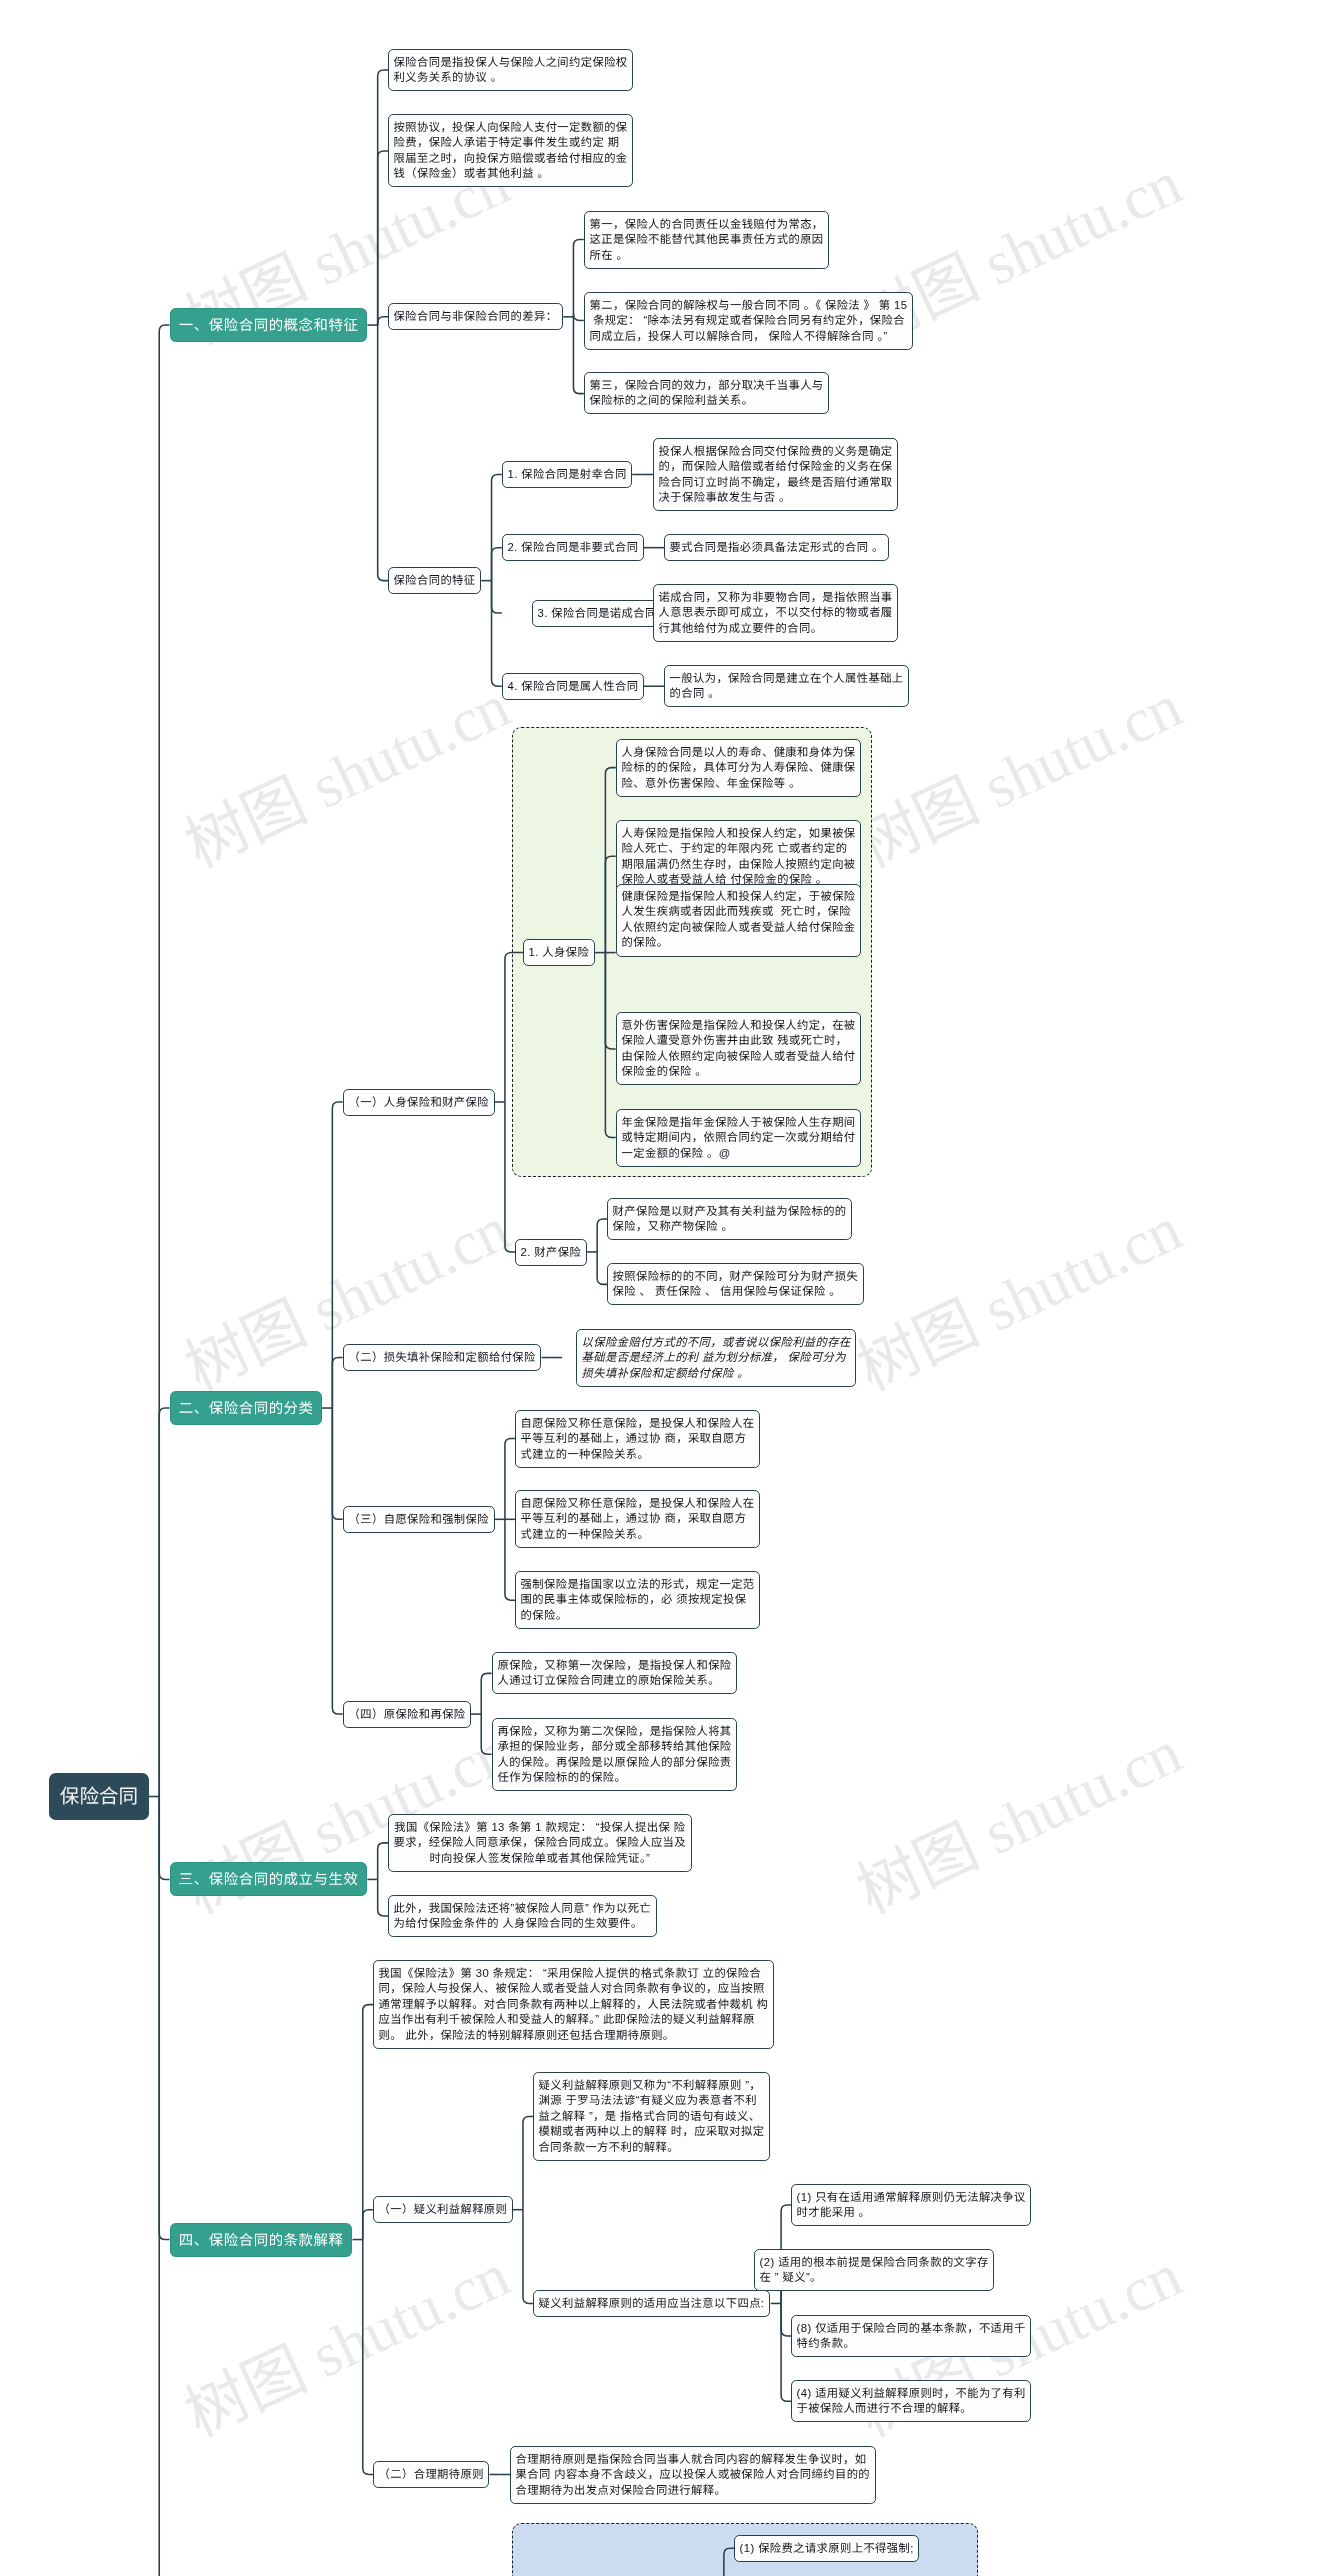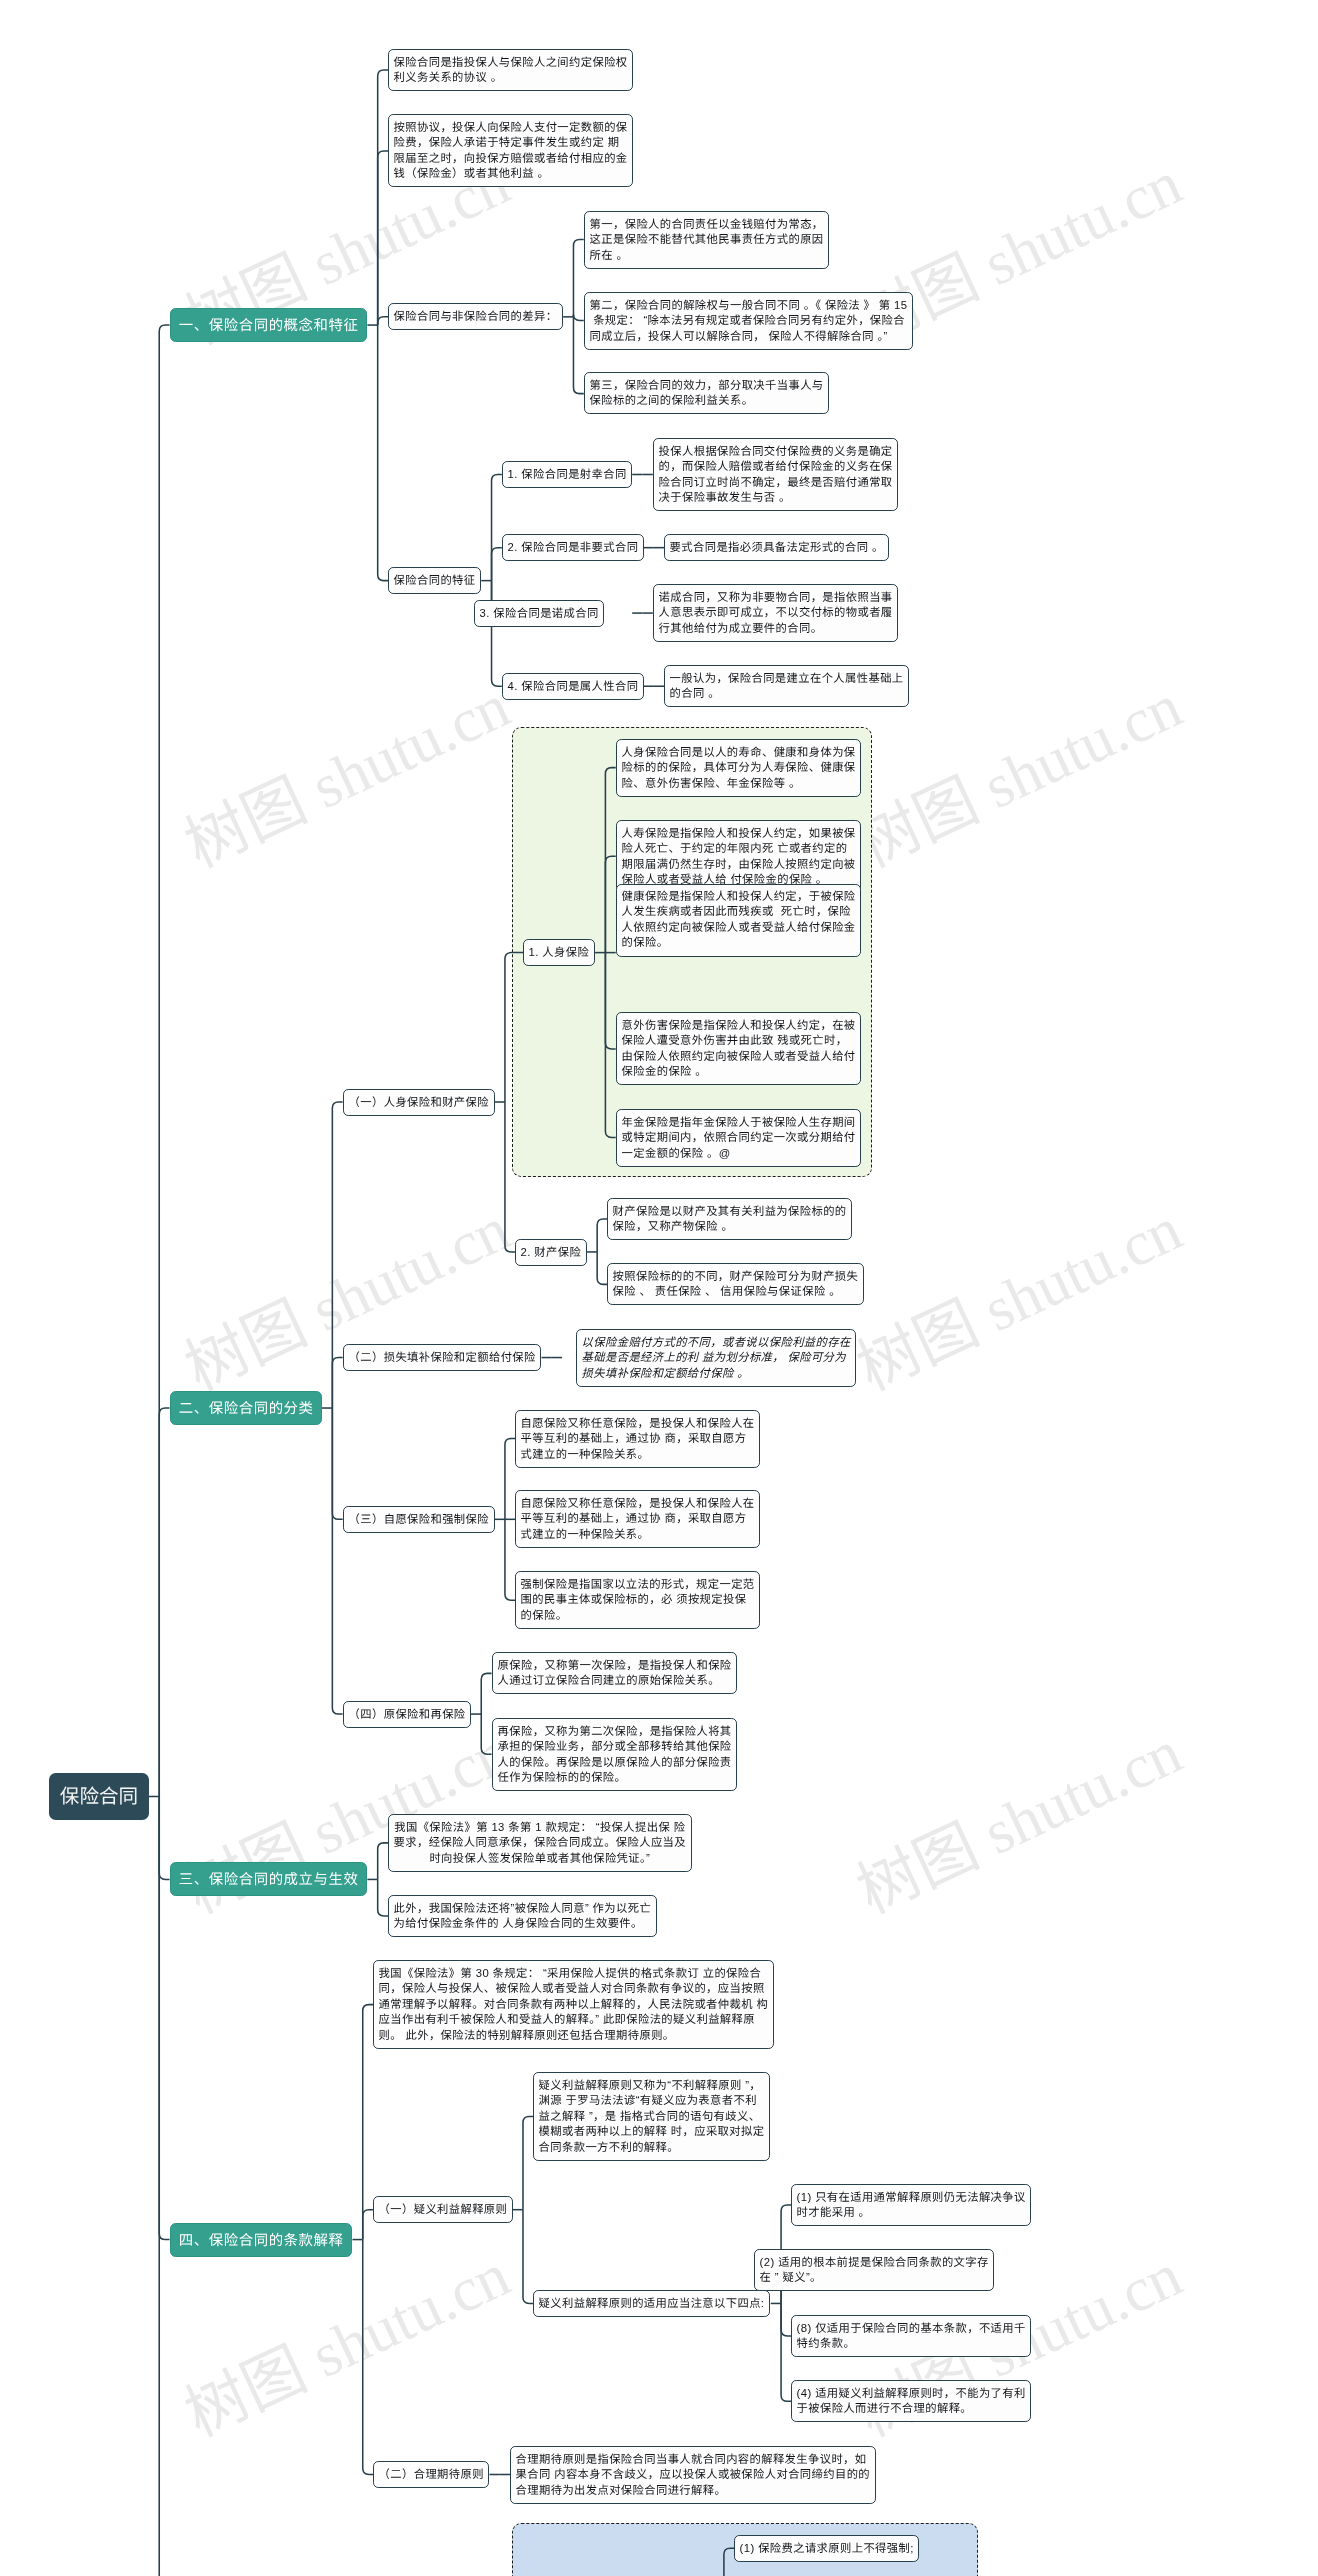--- a/index.html
+++ b/index.html
@@ -173,21 +173,21 @@
     <div class="node n-leaf" style="left: 584px; top: 372px;">第三，保险合同的效力，部分取决千当事人与
 保险标的之间的保险利益关系。</div>
     <div class="node n-leaf" style="left: 388px; top: 567px;">保险合同的特征</div>
     <div class="node n-leaf" style="left: 502px; top: 461px;">1. 保险合同是射幸合同</div>
     <div class="node n-leaf" style="left: 653px; top: 438px;">投保人根据保险合同交付保险费的义务是确定
 的，而保险人赔偿或者给付保险金的义务在保
 险合同订立时尚不确定，最终是否赔付通常取
 决于保险事故发生与否 。</div>
     <div class="node n-leaf" style="left: 502px; top: 534px;">2. 保险合同是非要式合同</div>
     <div class="node n-leaf" style="left: 664px; top: 534px;">要式合同是指必须具备法定形式的合同 。</div>
-    <div class="node n-leaf" style="left: 474px; top: 600px;">3. 保险合同是诺成合同</div>
+    <div class="node n-leaf" style="left: 532px; top: 600px;">3. 保险合同是诺成合同</div>
     <div class="node n-leaf" style="left: 653px; top: 584px;">诺成合同，又称为非要物合同，是指依照当事
 人意思表示即可成立，不以交付标的物或者履
 行其他给付为成立要件的合同。</div>
     <div class="node n-leaf" style="left: 502px; top: 673px;">4. 保险合同是属人性合同</div>
     <div class="node n-leaf" style="left: 664px; top: 665px;">一般认为，保险合同是建立在个人属性基础上
 的合同 。</div>
     <div class="node n-l1" style="left: 170px; top: 1391px;">二、保险合同的分类</div>
     <div class="node n-leaf" style="left: 343px; top: 1089px;">（一）人身保险和财产保险</div>
     <div class="node n-leaf" style="left: 523px; top: 939px;">1. 人身保险</div>
     <div class="node n-leaf" style="left: 616px; top: 739px;">人身保险合同是以人的寿命、健康和身体为保

